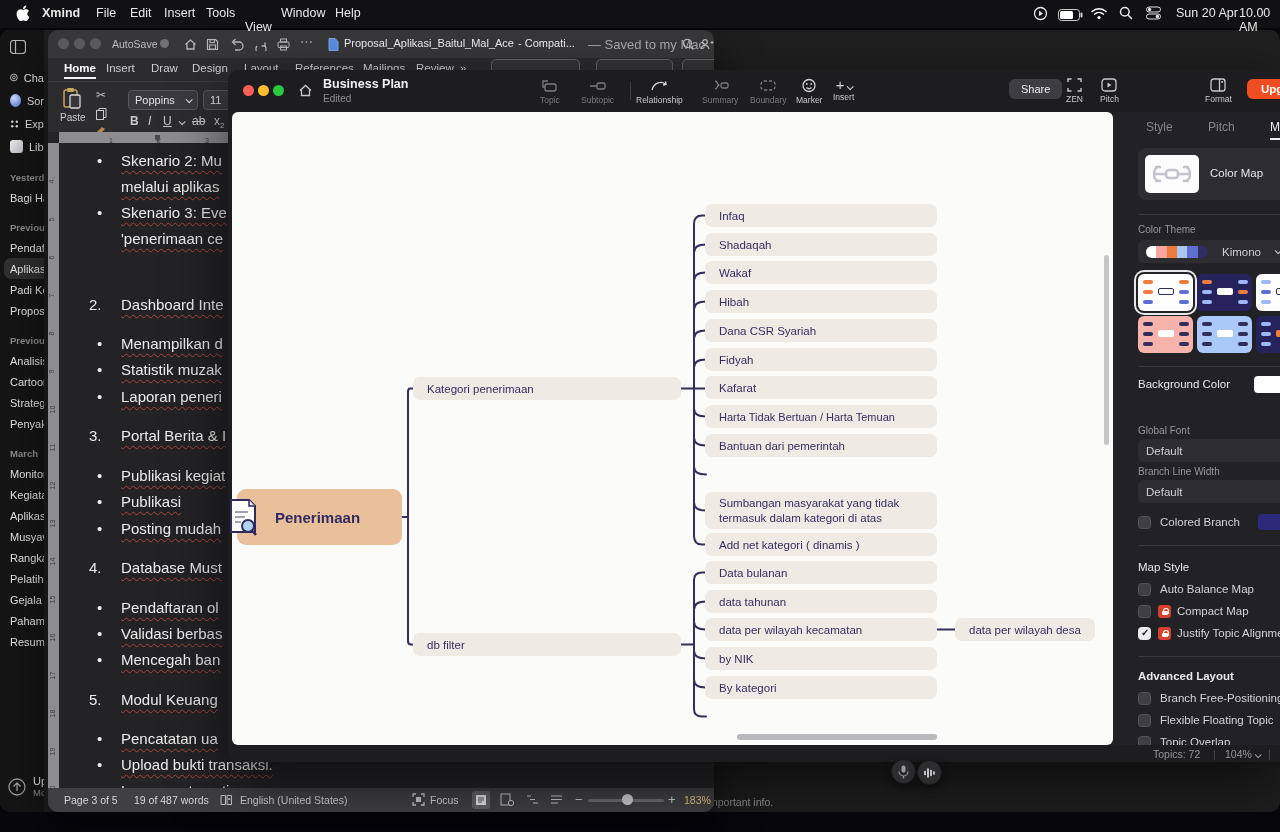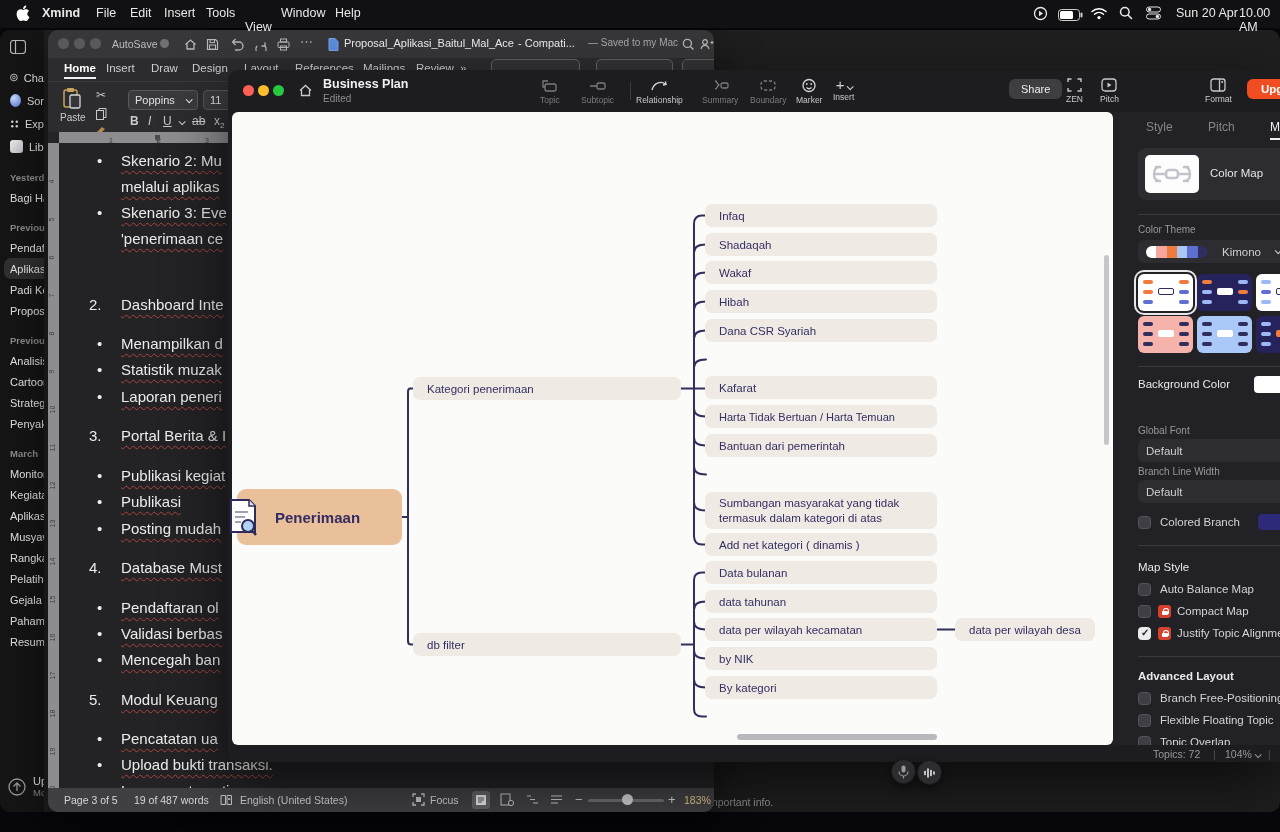--- a/index.html
+++ b/index.html
@@ -223,21 +223,21 @@
           <rect x="1" y="4" width="11" height="5.5" rx="1" fill="none" stroke="#b8b8ba"></rect>
           <rect x="3.5" y="1" width="6" height="3" fill="none" stroke="#b8b8ba"></rect>
           <rect x="3.5" y="8" width="6" height="4" fill="none" stroke="#b8b8ba"></rect>
         </svg></span>
     <span class="abs wico" style="left:252px;top:4px;font-size:13px;letter-spacing:1px;color:#b8b8ba">⋯</span>
     <span class="abs" style="left:280px;top:7px"><svg width="11" height="13" viewBox="0 0 11 13">
           <path d="M1 .5h6l3 3v9H1z" fill="#5a8ddf" stroke="#7ba4e4"></path>
         </svg></span>
     <span class="abs nowrap" style="left:296px;top:7px;width:170px;font-size:11px;color:#ededef">Proposal_Aplikasi_Baitul_Mal_Aceh_Barat</span>
     <span class="abs nowrap" style="left:470px;top:7px;width:66px;font-size:11px;color:#ededef">-  Compati...</span>
-    <span class="abs nowrap" style="left:540px;top:7px;font-size:10px;color:#a9a9ac">— Saved to my Mac</span>
+    <span class="abs nowrap" style="left:540px;top:7px;font-size:13px;color:#a9a9ac">— Saved to my Mac</span>
     <span class="abs" style="left:634px;top:7px"><svg width="13" height="13" viewBox="0 0 13 13">
           <circle cx="5.4" cy="5.4" r="4" fill="none" stroke="#b8b8ba" stroke-width="1.3"></circle>
           <path d="M8.4 8.4l3 3" stroke="#b8b8ba" stroke-width="1.4"></path>
         </svg></span>
     <span class="abs" style="left:652px;top:7px"><svg width="14" height="13" viewBox="0 0 14 13">
           <circle cx="5" cy="4" r="2.3" fill="none" stroke="#b8b8ba" stroke-width="1.2"></circle>
           <path d="M1 11c.6-2.4 2.2-3.6 4-3.6S8.4 8.6 9 11" fill="none" stroke="#b8b8ba" stroke-width="1.2"></path>
           <path d="M10.5 4.5h3M12 3v3" stroke="#b8b8ba" stroke-width="1.2"></path>
         </svg></span>
   </div>
@@ -545,20 +545,21 @@
       </span>
       <span>Penerimaan</span>
     </div>
     <div class="mnode" style="left:181px;top:265px;width:268px;height:23px">Kategori penerimaan</div>
     <div class="mnode" style="left:181px;top:521px;width:268px;height:23px">db filter</div>
     <div class="mnode child" style="top:92px">Infaq</div>
     <div class="mnode child" style="top:121px">Shadaqah</div>
     <div class="mnode child" style="top:149px">Wakaf</div>
     <div class="mnode child" style="top:178px">Hibah</div>
     <div class="mnode child" style="top:207px">Dana CSR Syariah</div>
+    <div class="mnode child" style="top:236px">Fidyah</div>
     <div class="mnode child" style="top:264px">Kafarat</div>
     <div class="mnode child" style="top:293px;font-size:11px">Harta Tidak Bertuan / Harta Temuan</div>
     <div class="mnode child" style="top:322px">Bantuan dari pemerintah</div>
     <div class="mnode child tall" style="top:380px">Sumbangan masyarakat yang tidak termasuk dalam kategori di atas</div>
     <div class="mnode child" style="top:421px">Add net kategori ( dinamis )</div>
     <div class="mnode child" style="top:449px">Data bulanan</div>
     <div class="mnode child" style="top:478px">data tahunan</div>
     <div class="mnode child" style="top:506px">data per wilayah kecamatan</div>
     <div class="mnode child" style="top:535px">by NIK</div>
     <div class="mnode child" style="top:564px">By kategori</div>

